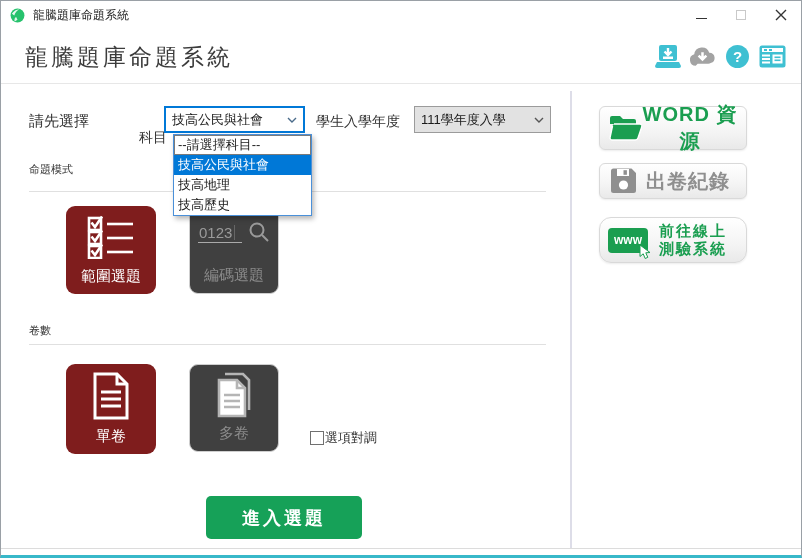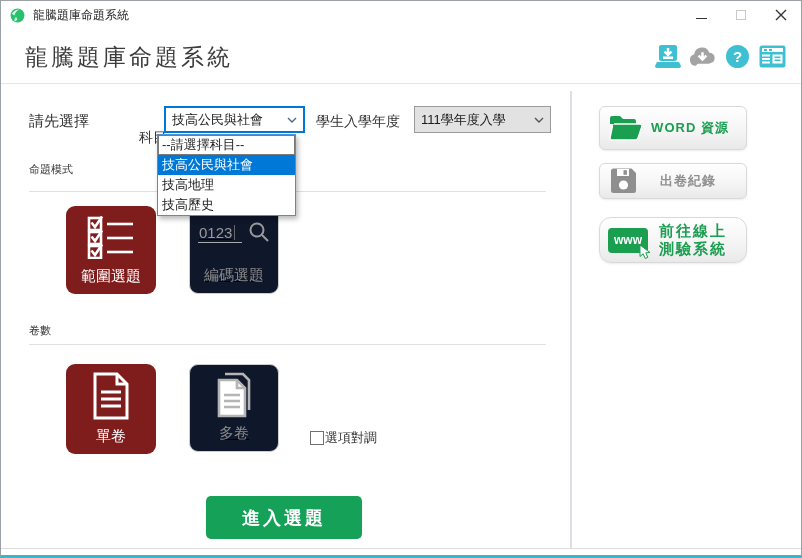--- a/index.html
+++ b/index.html
@@ -28,52 +28,52 @@
   .bottom-line{position:absolute;left:0;top:547px;width:802px;height:1px;background:#dcdcdc;}
   .label{color:#333;}
   
   .prompt{position:absolute;left:28px;top:111px;font-size:15px;}
   .subject-label{position:absolute;left:138px;top:128px;font-size:14px;}
   .select{position:absolute;height:27px;font-size:13px;color:#1b1b1b;display:flex;align-items:center;padding:0 6px;}
   .select .chev{margin-left:auto;}
   .subject-select{left:163px;top:105px;width:141px;background:#fff;border:2px solid #0078d7;}
   .year-label{position:absolute;left:315px;top:112px;font-size:14px;}
   .year-select{left:413px;top:105px;width:137px;background:#e2e2e2;border:1px solid #9b9b9b;}
-  .dropdown{position:absolute;left:156px;top:133px;width:139px;background:#fff;border:1px solid #4a90d9;
+  .dropdown{position:absolute;left:172px;top:133px;width:139px;background:#fff;border:1px solid #4a90d9;
     box-shadow:2px 3px 5px rgba(0,0,0,.28);z-index:40;}
   .dd-item{height:20px;line-height:20px;font-size:13px;color:#1b1b1b;padding:0 4px;white-space:nowrap;}
   .dd-item.placeholder{outline:1px solid #7a7a7a;outline-offset:-1px;}
   .dd-item.selected{background:#0078d7;color:#fff;}
   
   .section-title{position:absolute;left:28px;font-size:11px;color:#333;}
   .hr{position:absolute;left:28px;width:517px;height:1px;background:#e0e0e0;}
   
   .card{position:absolute;width:90px;height:88px;border-radius:9px;display:flex;flex-direction:column;
     align-items:center;justify-content:flex-end;padding-bottom:8px;}
   .card.teal{background:#7f1d1d;justify-content:flex-end;}
-  .card.plain{background:#0f172a;border:1px solid #cfcfcf;text-decoration:underline;}
+  .card.plain{background:#404040;border:1px solid #cfcfcf;}
   .card .cap{font-size:15px;}
   .card.teal .cap{color:#fff;}
   .card.plain .cap{color:#8b8b8b;}
   .card .art{flex:1;display:flex;align-items:center;justify-content:center;width:100%;}
   .code-input-row{display:flex;align-items:flex-end;gap:6px;margin-bottom:10px;}
   .code-input{width:44px;border-bottom:1px solid #aaa;color:#9a9a9a;font-size:15px;display:flex;align-items:center;padding:0 1px 1px 1px;}
   .caret{display:inline-block;width:1px;height:15px;background:#666;margin-left:2px;}
   
   .swap-row{position:absolute;left:309px;top:428px;display:flex;align-items:center;gap:1px;}
   .checkbox{width:14px;height:14px;border:1.5px solid #707070;background:#fff;}
   .swap-label{font-size:13px;color:#333;}
   
   .enter-btn{position:absolute;left:205px;top:495px;width:156px;height:43px;background:#16a158;border:none;border-radius:5px;
     color:#fff;font-size:18px;letter-spacing:3px;display:flex;align-items:center;justify-content:center;cursor:pointer;font-weight:bold;}
   
   .side-btn{position:absolute;left:598px;width:148px;border:1px solid #d9d9d9;border-radius:6px;
     background:linear-gradient(#ffffff,#f4f4f4 60%,#e9e9e9);box-shadow:0 1px 2px rgba(0,0,0,.08);
     display:flex;align-items:center;padding:0 8px;cursor:pointer;}
-  .side-btn .txt{flex:1;text-align:center;font-weight:bold;font-size:13px;letter-spacing:1px;}
+  .side-btn .txt{flex:1;text-align:center;font-weight:bold;font-size:20px;letter-spacing:1px;}
   .green-text{color:#1a9e50;}
   .gray-text{color:#8f8f8f;}
   .word-btn{top:105px;height:44px;}
   .record-btn{top:162px;height:36px;}
   .online-btn{top:216px;height:46px;border-radius:12px;}
   .online-btn .txt{font-size:15px;line-height:18px;letter-spacing:2px;}
   .www-badge{position:relative;width:40px;height:25px;background:#1a9e50;border-radius:4px;color:#fff;
     font-size:12px;font-weight:bold;display:flex;align-items:center;justify-content:center;flex:0 0 auto;}
   .www-badge svg{position:absolute;right:-4px;bottom:-7px;}
 </style>

